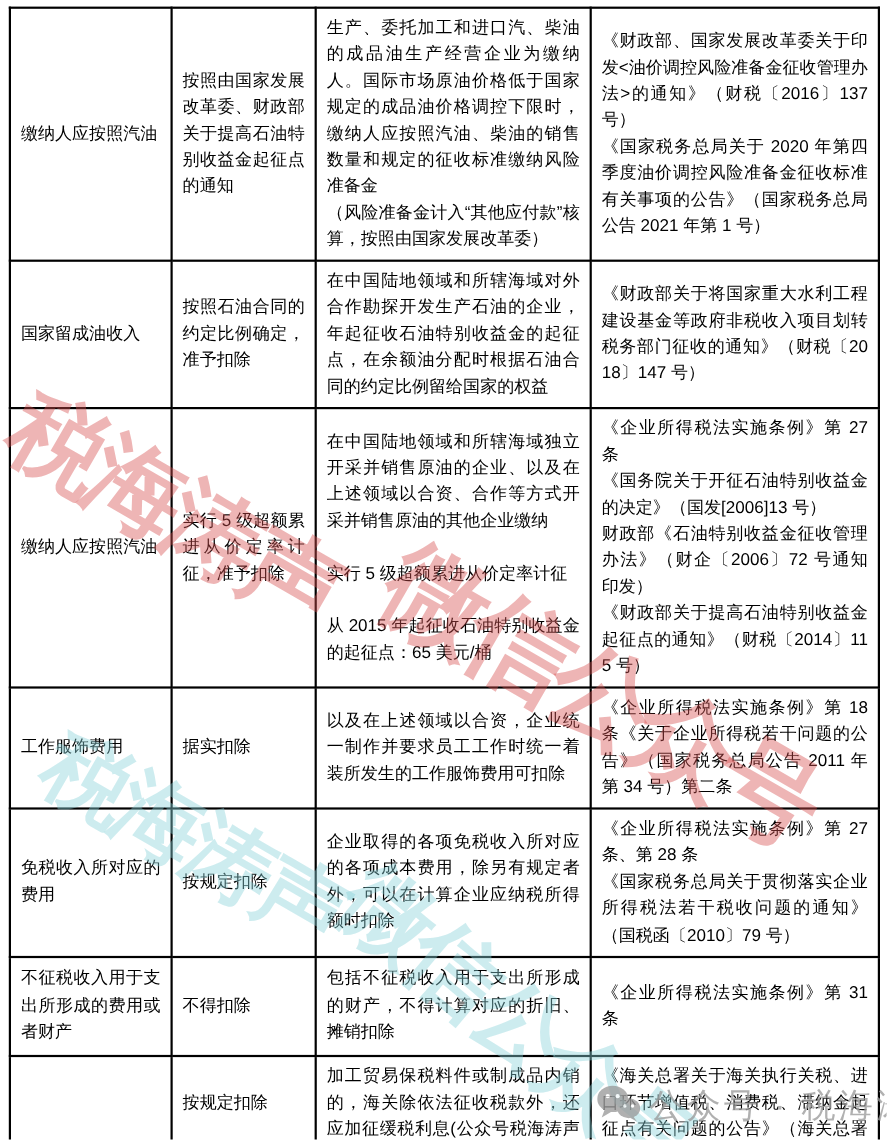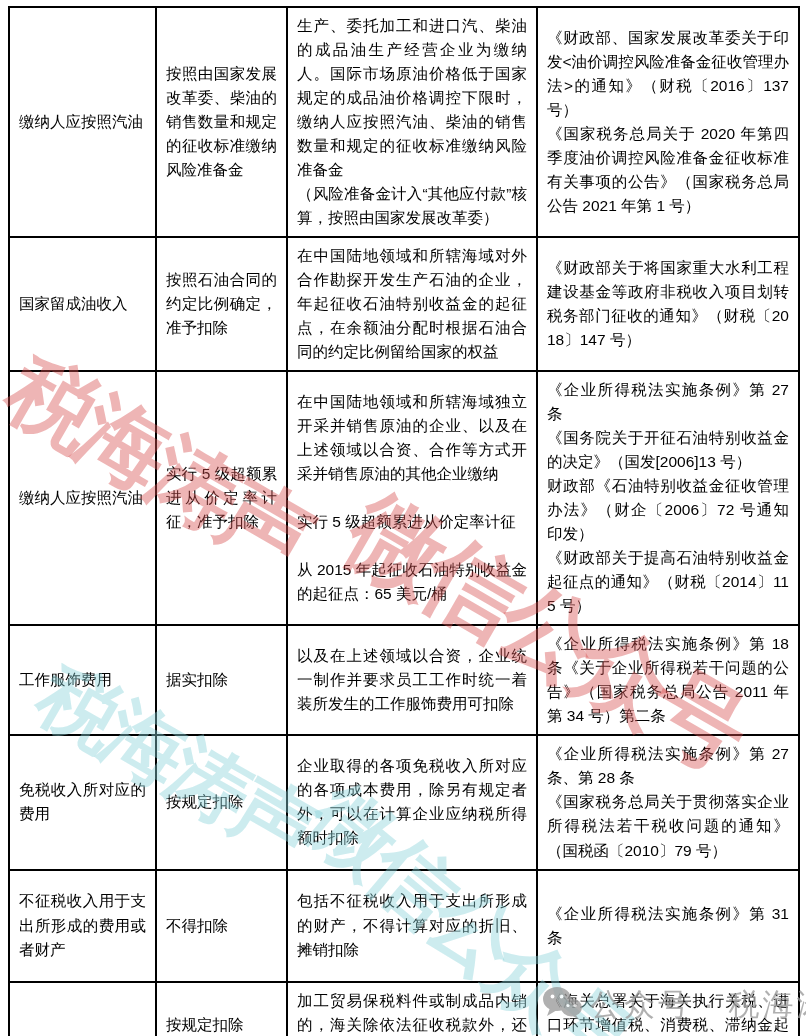--- a/index.html
+++ b/index.html
@@ -28,21 +28,21 @@
   }
   col.c1 { width:147px; }
   col.c2 { width:131px; }
   col.c3 { width:250px; }
   col.c4 { width:262px; }
   tr.r1 { height:191px; }
   tr.r2 { height:123px; }
   tr.r3 { height:213px; }
   tr.r4 { height:98px; }
   tr.r5 { height:117px; }
-  tr.r6 { height:112px; }
+  tr.r6 { height:90px; }
   tr.r7 { height:192px; }
 
   .wm {
     position:absolute;
     pointer-events:none;
     white-space:nowrap;
     transform-origin:left top;
     font-weight:bold;
     z-index:5;
     user-select:none;
@@ -70,21 +70,21 @@
 <table class="doc-table">
   <colgroup>
       <col class="c1">
       <col class="c2">
       <col class="c3">
       <col class="c4">
     </colgroup>
   <tbody>
     <tr class="r1">
       <td>缴纳人应按照汽油</td>
-      <td>按照由国家发展改革委、柴油的销售数量和规定的征收标准缴纳风险准备金</td>
+      <td>按照由国家发展改革委、财政部关于提高石油特别收益金起征点的通知</td>
       <td>生产、委托加工和进口汽、柴油的成品油生产经营企业为缴纳人。国际市场原油价格低于国家规定的成品油价格调控下限时，缴纳人应按照汽油、柴油的销售数量和规定的征收标准缴纳风险准备金
 （风险准备金计入“其他应付款”核算，按照由国家发展改革委）</td>
       <td>《财政部、国家发展改革委关于印发&lt;油价调控风险准备金征收管理办法&gt;的通知》（财税〔2016〕137 号）
 《国家税务总局关于 2020 年第四季度油价调控风险准备金征收标准有关事项的公告》（国家税务总局公告 2021 年第 1 号）</td>
     </tr>
     <tr class="r2">
       <td>国家留成油收入</td>
       <td>按照石油合同的约定比例确定，准予扣除</td>
       <td>在中国陆地领域和所辖海域对外合作勘探开发生产石油的企业，年起征收石油特别收益金的起征点，在余额油分配时根据石油合同的约定比例留给国家的权益</td>
       <td>《财政部关于将国家重大水利工程建设基金等政府非税收入项目划转税务部门征收的通知》（财税〔2018〕147 号）</td>

